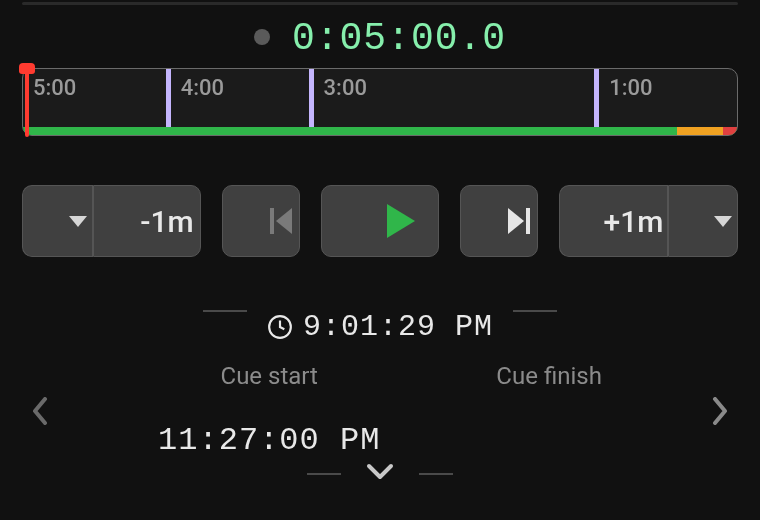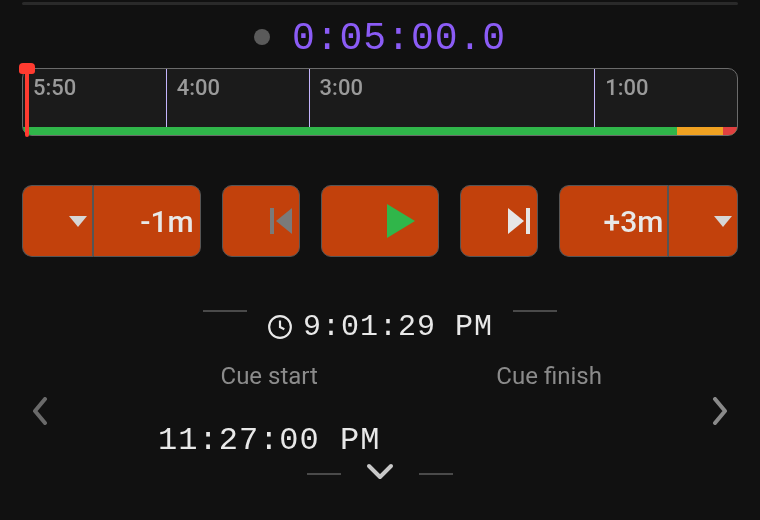--- a/index.html
+++ b/index.html
@@ -29,21 +29,21 @@
   }
 
   .big-time {
     position: absolute;
     top: 14px;
     left: 0;
     right: 0;
     text-align: center;
     font-size: 38px;
     font-weight: 400;
-    color: #8b5cf6;
+    color: #86efac;
   }
   .big-time .dot {
     display: inline-block;
     width: 16px;
     height: 16px;
     border-radius: 50%;
     background: #5a5a5a;
     margin-right: 22px;
     vertical-align: 4px;
   }
@@ -56,21 +56,21 @@
     height: 66px;
     border: 1px solid #6b6b6b;
     border-radius: 10px;
     background: #1b1b1b;
     overflow: visible;
   }
   .timeline .tick {
     position: absolute;
     top: 0;
     height: 100%;
-    border-left: 1px solid #c4b5fd;
+    border-left: 5px solid #c4b5fd;
     padding-left: 10px;
     padding-top: 6px;
     color: #9a9a9a;
     font-size: 22px;
     font-weight: 500;
     box-sizing: border-box;
   }
   .timeline .progress {
     position: absolute;
     left: 0;
@@ -125,21 +125,21 @@
     top: 185px;
     left: 22px;
     right: 22px;
     display: flex;
     justify-content: space-between;
   }
   .btn {
     height: 72px;
     border: 1px solid #555555;
     border-radius: 10px;
-    background: #c2410c;
+    background: #404040;
     display: flex;
     align-items: center;
     justify-content: center;
     color: #e8e8e8;
     font-size: 28px;
     box-sizing: border-box;
     padding-left: 40px;
   }
   .combo {
     display: flex;
@@ -260,21 +260,21 @@
 <body>
 
 <div class="top-rule"></div>
 
 <div class="big-time">
   <span class="dot"></span><span class="mono">0:05:00.0</span>
 </div>
 
 <div class="timeline">
   <div class="playhead"></div>
-  <div class="tick" style="left:0;border-left:none;"><span>5:50</span></div>
+  <div class="tick" style="left:0;border-left:none;"><span>5:00</span></div>
   <div class="tick" style="left:20%;"><span>4:00</span></div>
   <div class="tick" style="left:40%;text-align:right;"><span>3:00</span></div>
   <div class="tick" style="left:80%;"><span>1:00</span></div>
   <div class="progress">
     <div class="right-cap">
       <div class="amber"></div>
       <div class="red"></div>
     </div>
   </div>
 </div>
@@ -305,21 +305,21 @@
 
   <div class="btn icon-btn">
     <svg width="22" height="26" viewBox="0 0 22 26">
       <polygon points="0,0 0,26 16,13" fill="#e6e6e6"></polygon>
       <rect x="18" y="0" width="4" height="26" fill="#e6e6e6"></rect>
     </svg>
   </div>
 
   <div class="combo">
     <div class="btn qty">
-      <span>+3m</span>
+      <span>+1m</span>
     </div>
     <div class="sep"></div>
     <div class="btn dd">
       <span class="caret-down"></span>
     </div>
   </div>
 </div>
 
 <div class="now-row">
   <div class="hr"></div>

